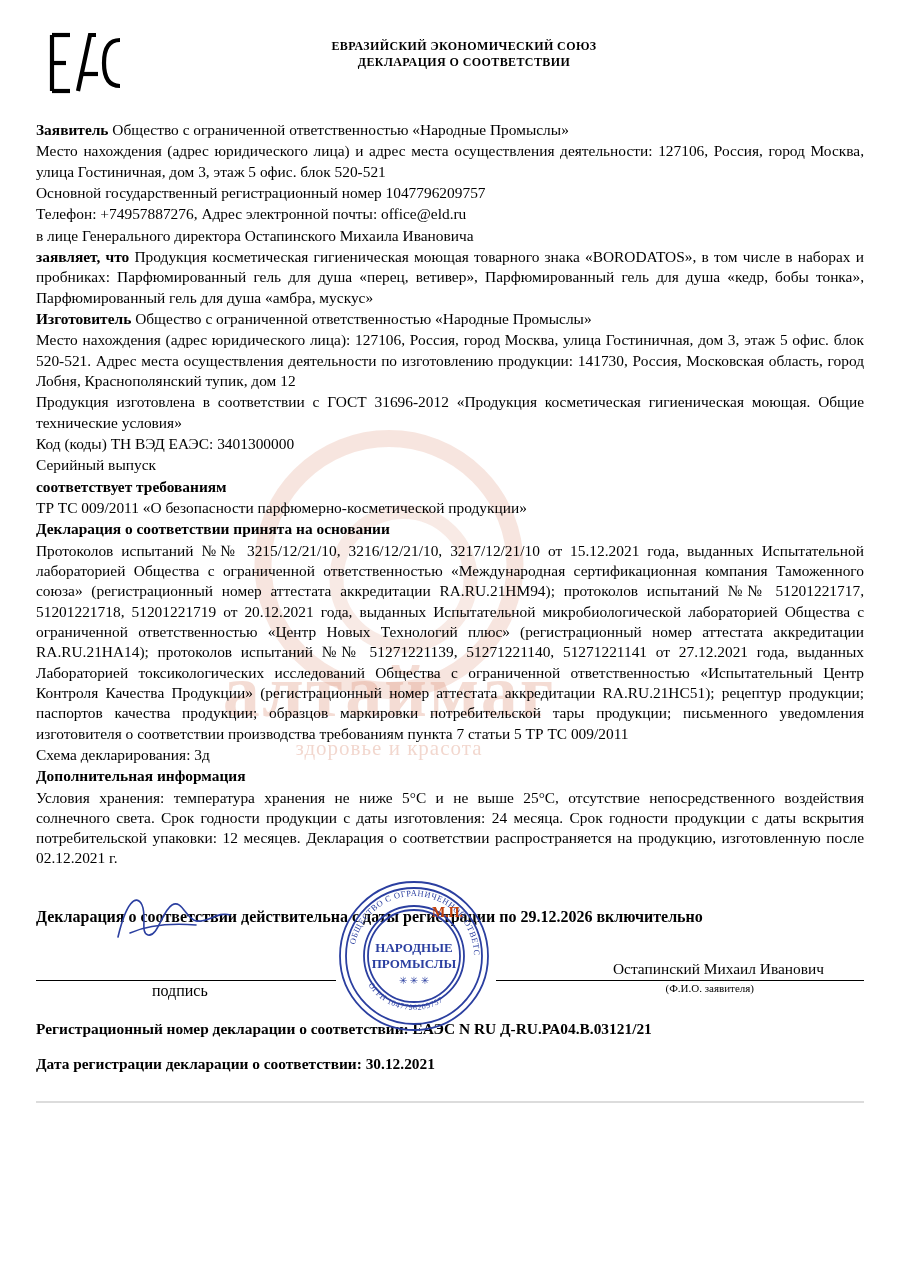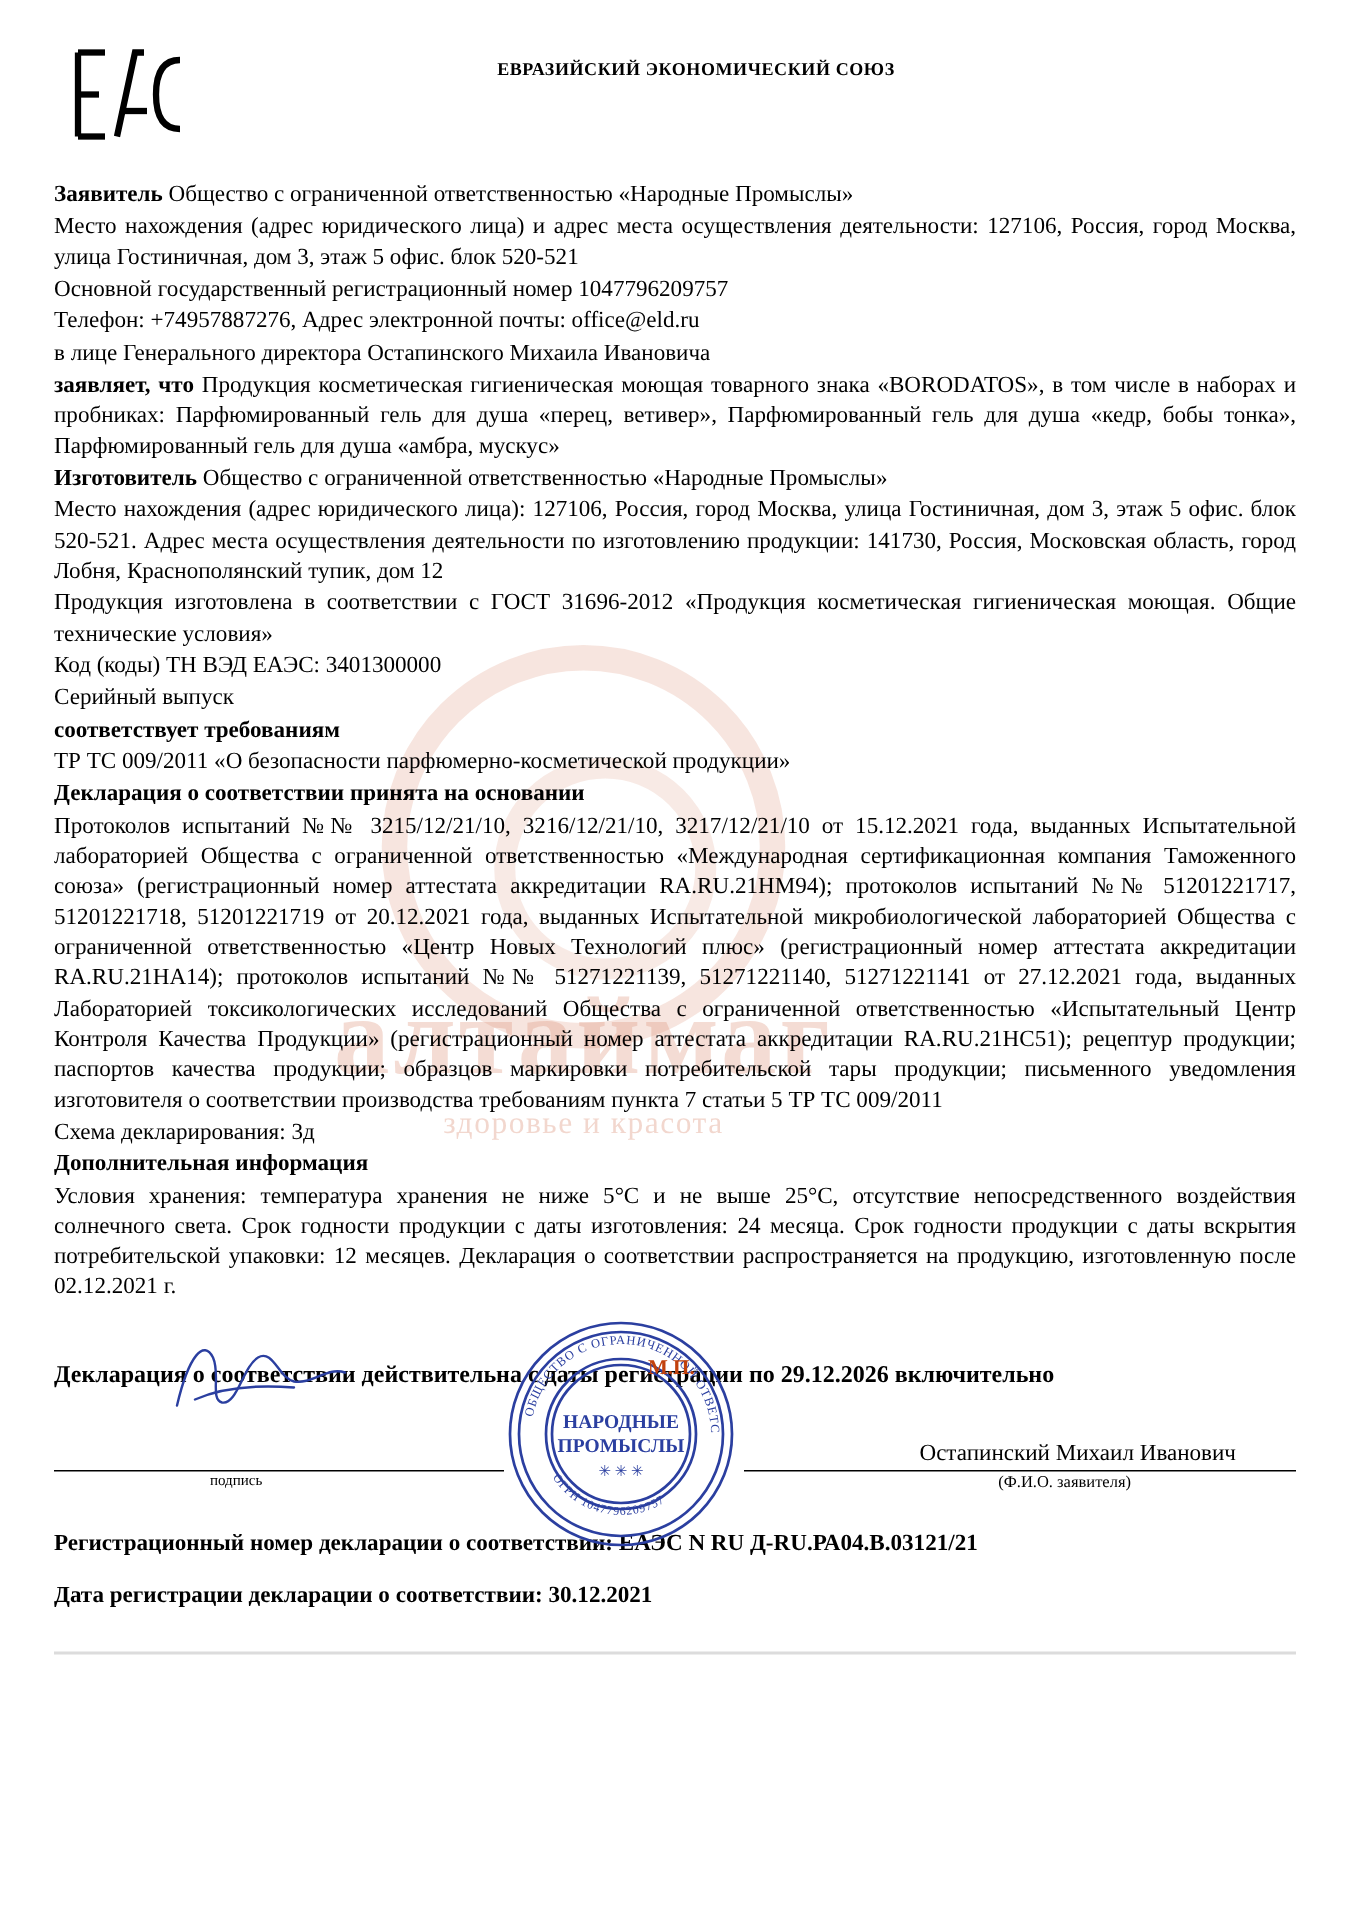--- a/index.html
+++ b/index.html
@@ -138,23 +138,23 @@
   }
   .sign-right-rule {
     position: absolute;
     right: 0;
     top: 28px;
     width: 368px;
     border-bottom: 1px solid #000;
   }
   .sign-caption-left {
     position: absolute;
-    left: 104px;
+    left: 116px;
     top: 30px;
-    font-size: 10px;
+    font-size: 16px;
   }
   .sign-name {
     position: absolute;
     right: 40px;
     top: 8px;
     font-size: 15.4px;
     text-align: right;
   }
   .sign-caption-right {
     position: absolute;
@@ -227,20 +227,21 @@
           <path d="M6 3 L24 3"></path>
           <path d="M6 31 L20 31"></path>
           <path d="M6 59 L24 59"></path>
           <path d="M32 59 L44 3 L50 3"></path>
           <path d="M36 42 L52 42"></path>
           <path d="M74 8 C62 8 58 18 58 31 C58 44 62 54 74 54"></path>
         </g>
       </svg>
       <div class="header-titles">
         <div>ЕВРАЗИЙСКИЙ ЭКОНОМИЧЕСКИЙ СОЮЗ</div>
+        <div>ДЕКЛАРАЦИЯ О СООТВЕТСТВИИ</div>
       </div>
     </div>
 
     <div class="doc">
 
       <p class="just">
         <span class="b">Заявитель</span>
         <span>Общество с ограниченной ответственностью «Народные Промыслы»</span>
       </p>
 

